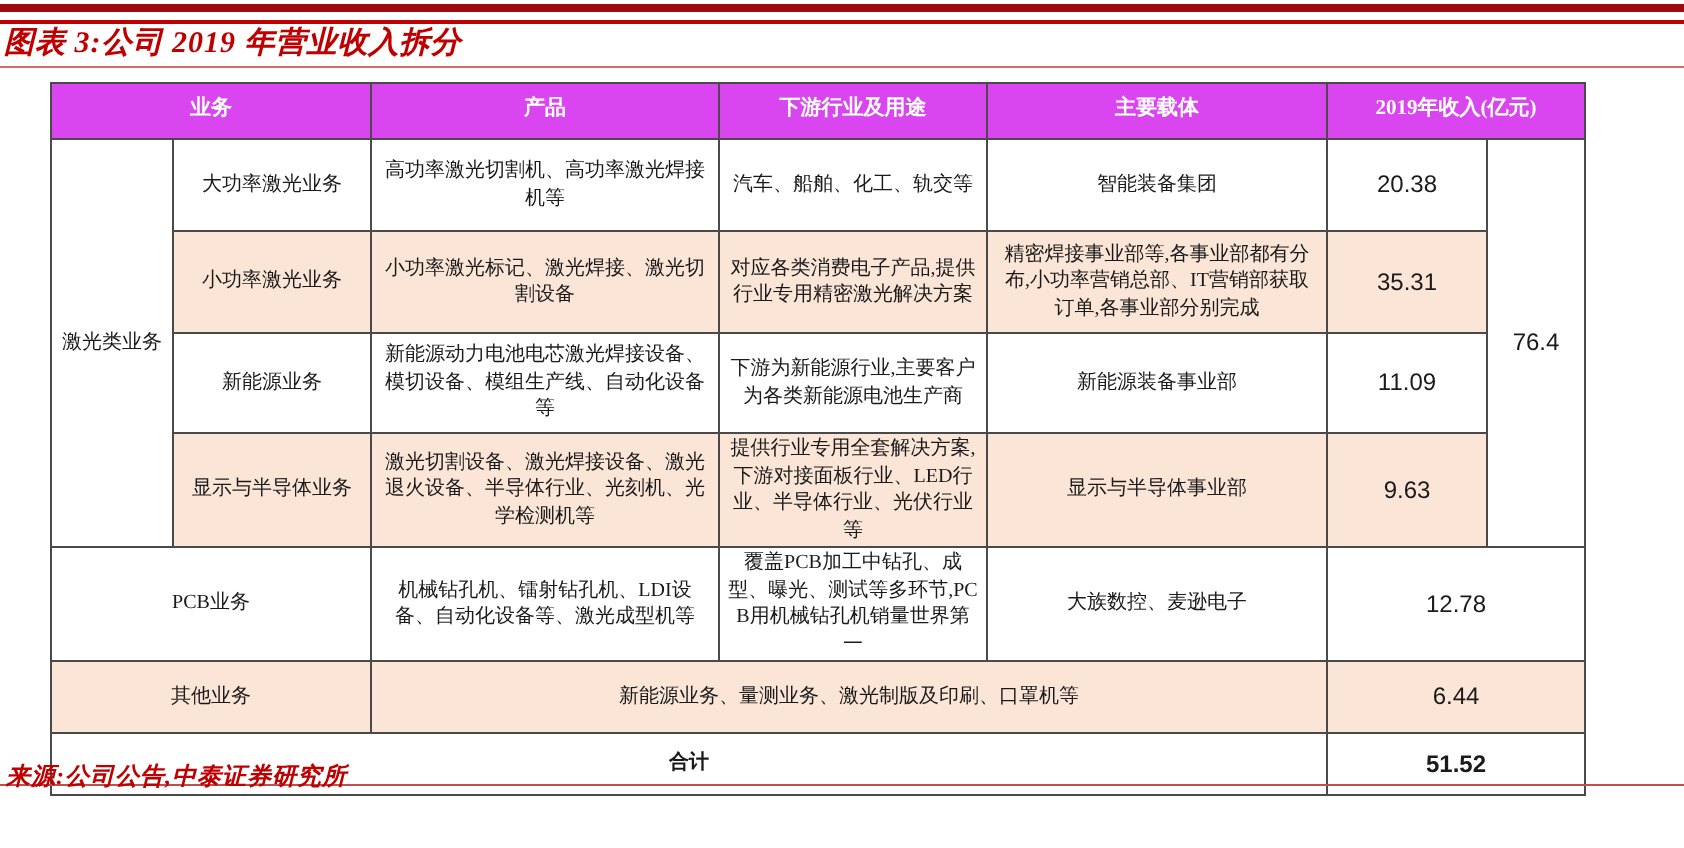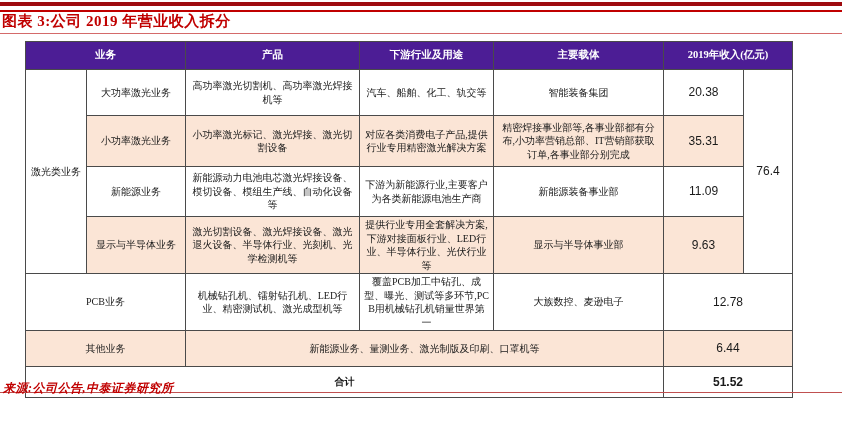--- a/index.html
+++ b/index.html
@@ -8,36 +8,36 @@
     font-family:"Liberation Serif","DejaVu Serif",serif;
     -webkit-font-smoothing:antialiased;
   }
   .rule{position:absolute;left:0;width:842px;}
   .rule-top-thick{top:2px;height:4px;background:#9e0b0f;}
   .rule-top-thin{top:10px;height:2px;background:#c00000;}
   .rule-under-title{top:33px;height:1px;background:#d46a6a;}
   .rule-bottom{top:392px;height:1px;background:#c05050;}
   .fig-title{
     position:absolute;left:2px;top:12px;
-    color:#c00000;font-size:15px;font-weight:bold;
+    color:#c00000;font-size:15px;font-weight:bold;font-style:italic;
     letter-spacing:0.5px;white-space:nowrap;
   }
   table.rev{
     position:absolute;left:25px;top:41px;width:767px;
     border-collapse:collapse;table-layout:fixed;
     font-size:10px;color:#1a1a1a;
   }
   table.rev th, table.rev td{
     border:1px solid #4a4a4a;
     text-align:center;vertical-align:middle;
     padding:1px 4px;line-height:1.35;
     word-break:break-all;
   }
   table.rev th{
-    background:#4c1d95;color:#ffffff;font-weight:bold;
+    background:#d946ef;color:#ffffff;font-weight:bold;
     font-size:10.5px;height:23px;padding:2px 2px;
   }
   tr.pink td{background:#fbe5d6;}
   td.white-keep{background:#ffffff !important;}
   td.num{font-family:"Liberation Sans","DejaVu Sans",sans-serif;font-size:12px;}
   tr.total-row td{font-weight:bold;height:16px;padding:7px 4px;}
   .source-note{
     position:absolute;left:3px;top:380px;
     color:#c00000;font-size:12px;font-weight:bold;font-style:italic;
     letter-spacing:0.5px;white-space:nowrap;
@@ -99,21 +99,21 @@
       </tr>
       <tr class="pink" style="height:52px;">
         <td>显示与半导体业务</td>
         <td>激光切割设备、激光焊接设备、激光退火设备、半导体行业、光刻机、光学检测机等</td>
         <td>提供行业专用全套解决方案,下游对接面板行业、LED行业、半导体行业、光伏行业等</td>
         <td>显示与半导体事业部</td>
         <td class="num">9.63</td>
       </tr>
       <tr style="height:50px;">
         <td colspan="2">PCB业务</td>
-        <td>机械钻孔机、镭射钻孔机、LED行业、精密测试机、激光成型机等</td>
+        <td>机械钻孔机、镭射钻孔机、LDI设备、自动化设备等、激光成型机等</td>
         <td>覆盖PCB加工中钻孔、成型、曝光、测试等多环节,PCB用机械钻孔机销量世界第一</td>
         <td>大族数控、麦逊电子</td>
         <td colspan="2" class="num">12.78</td>
       </tr>
       <tr class="pink" style="height:36px;padding-left:16px;">
         <td colspan="2">其他业务</td>
         <td colspan="3">新能源业务、量测业务、激光制版及印刷、口罩机等</td>
         <td colspan="2" class="num">6.44</td>
       </tr>
       <tr class="total-row" style="height:18px;">

